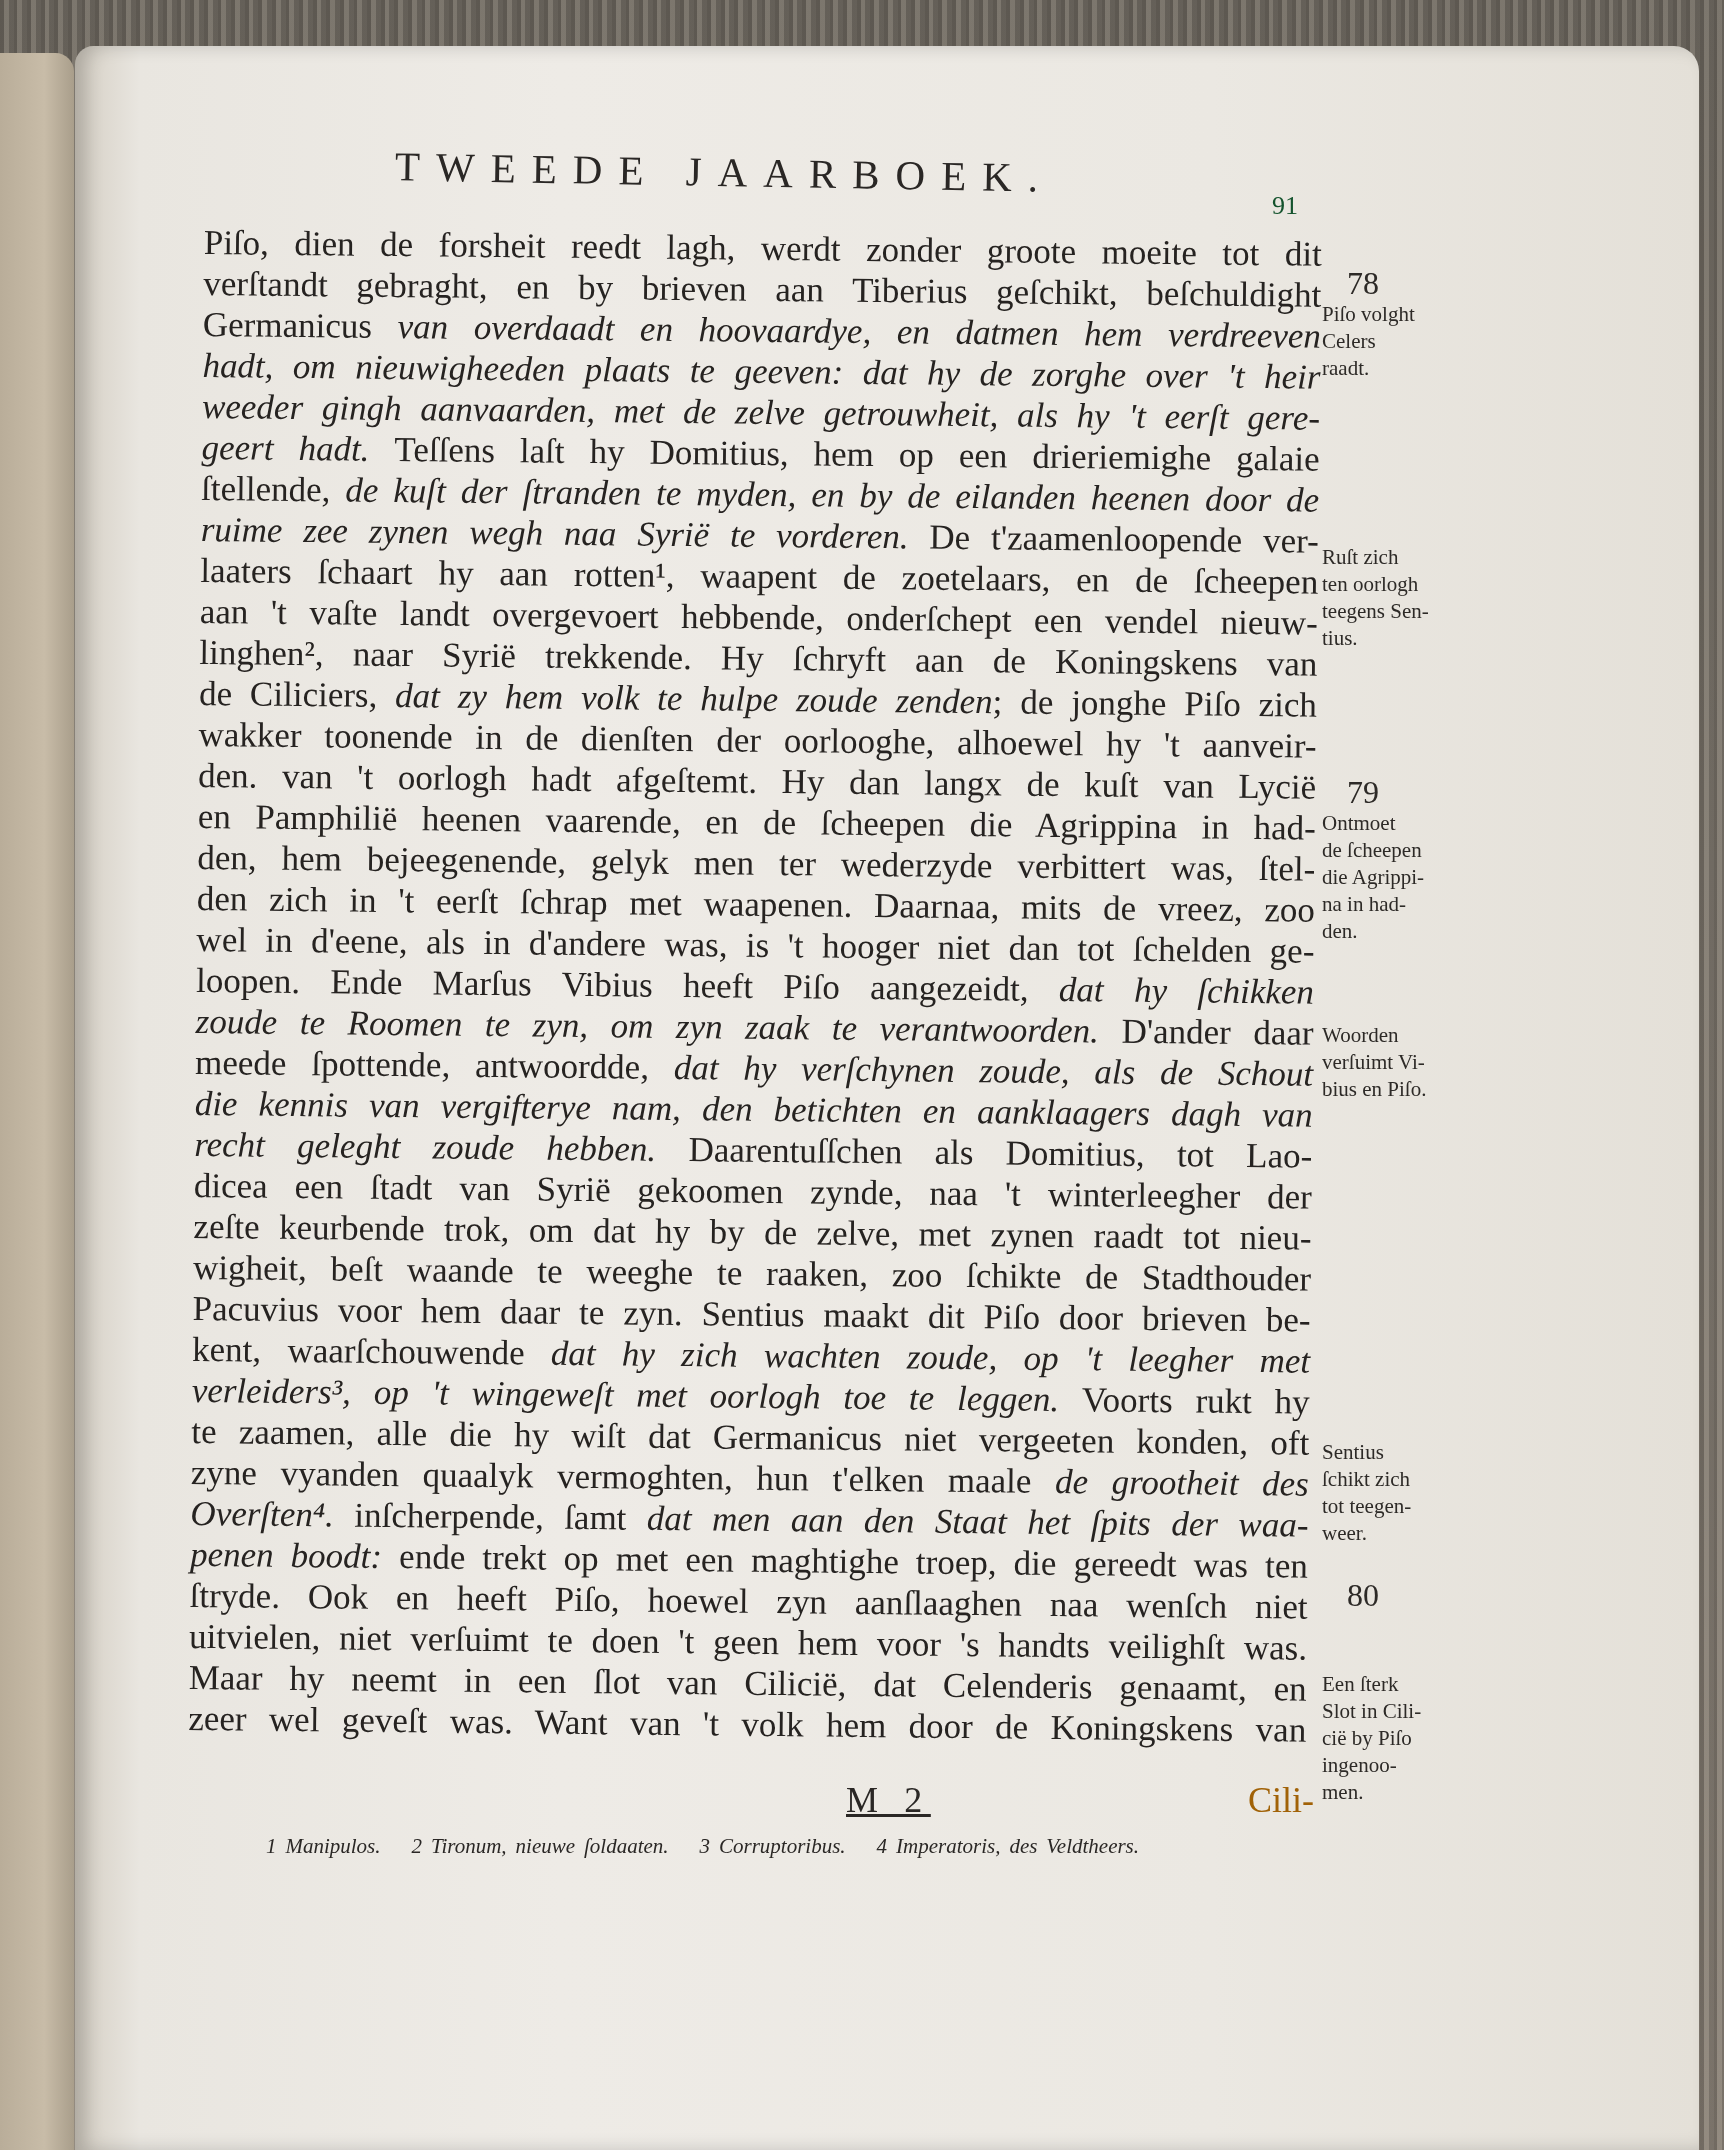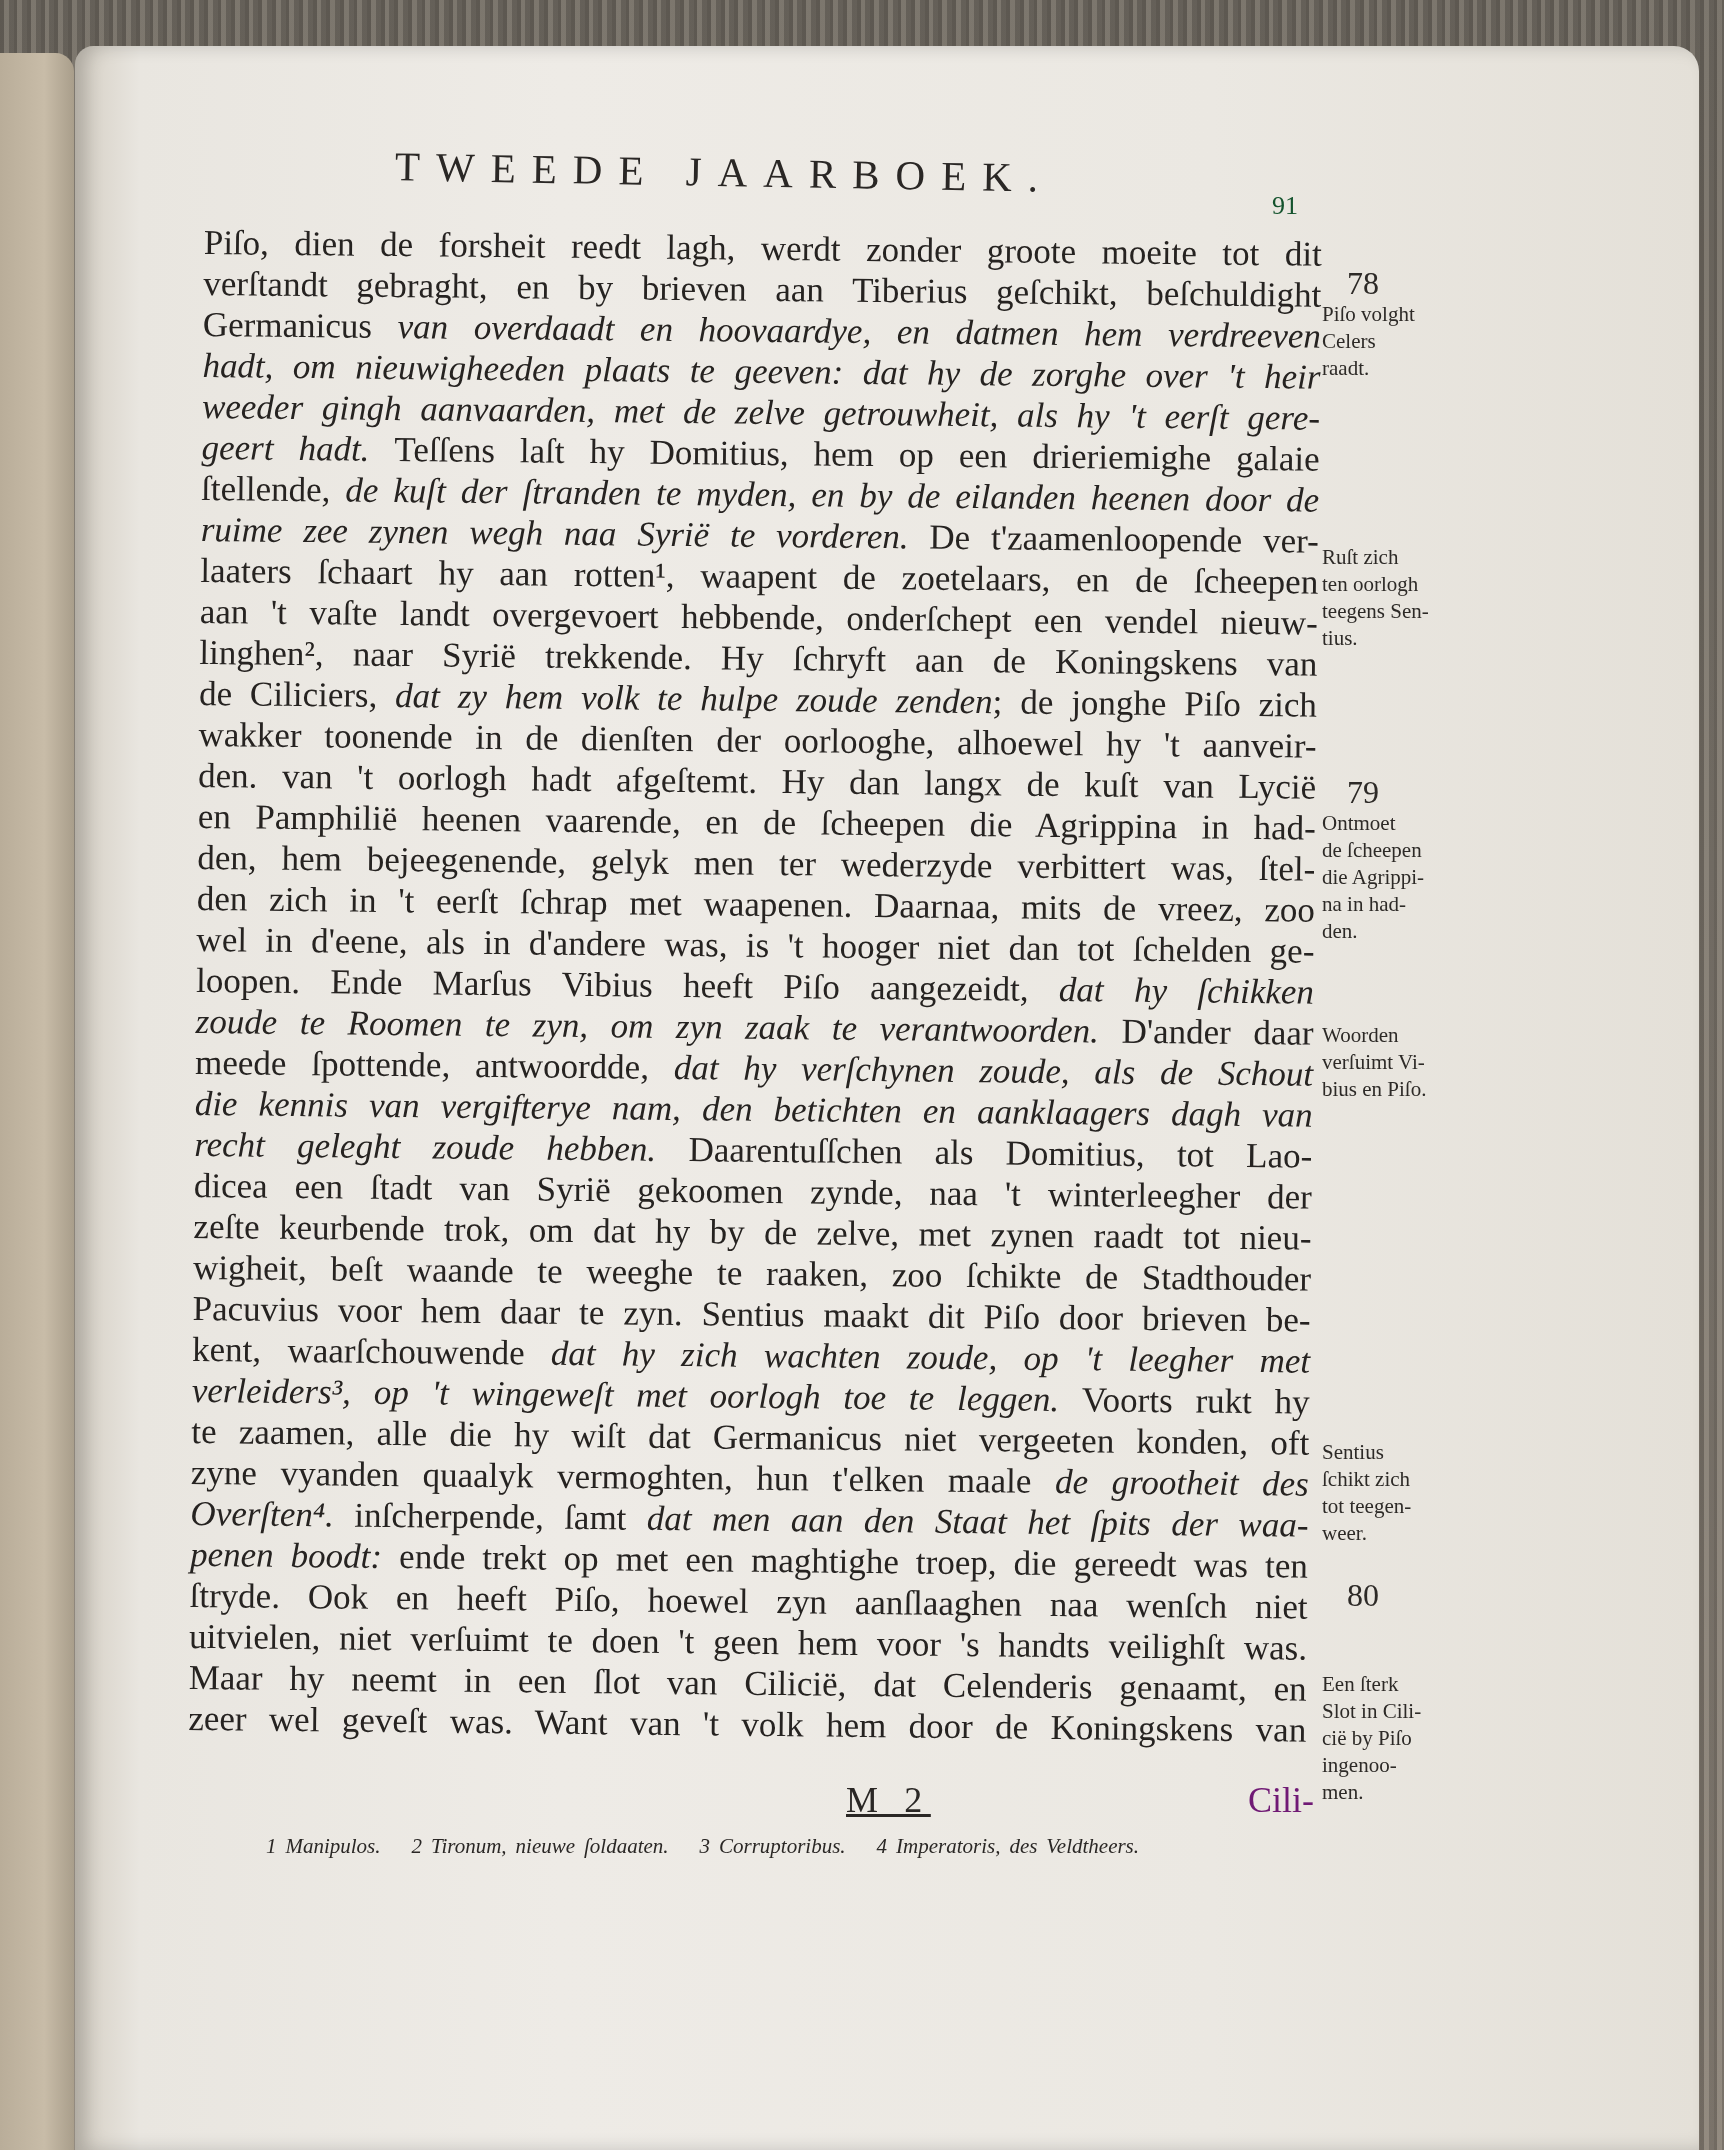--- a/index.html
+++ b/index.html
@@ -21,21 +21,21 @@
     box-shadow: inset 11px 0 18.5px rgba(0,0,0,.18);
   }
   .running-head { position:absolute; left:395px; top:148px; font-size:41px; letter-spacing:16px; color:#2a2725; transform:rotate(1deg); }
   .folio { position:absolute; left:1272px; top:191px; font-size:26px; color:#14532d;text-align:right; }
   .body-text { position:absolute; left:204px; top:222px; width:1118px; transform:rotate(0.6deg); transform-origin:left top; }
   .line { font-size:35px; line-height:41px; color:#262321; white-space:nowrap; text-align:justify; text-align-last:justify; }
   .line i { font-style:italic; }
   .margin { position:absolute; left:1322px; font-size:21px; line-height:27px; color:#2d2a27; }
   .margin .num { font-size:32px; line-height:35px; padding-left:25px; }
   .signature { position:absolute; left:846px; top:1779px; font-size:36px; color:#2a2725; letter-spacing:8.6px;text-decoration:underline; }
-  .catchword { position:absolute; left:1248px; top:1779px; font-size:36px; color:#701a75;font-family:Liberation Serif, serif; }
+  .catchword { position:absolute; left:1248px; top:1779px; font-size:36px; color:#a16207;font-family:Liberation Serif, serif; }
   .footnotes { position:absolute; left:266px; top:1834px; font-size:21px; font-style:italic; color:#2a2725; word-spacing:3.7px; }
   .footnotes span { margin-right:22px; }
 </style>
 </head>
 <body>
 
 <div class="wood"></div>
 <div class="left-page"></div>
 <div class="page"></div>
 

